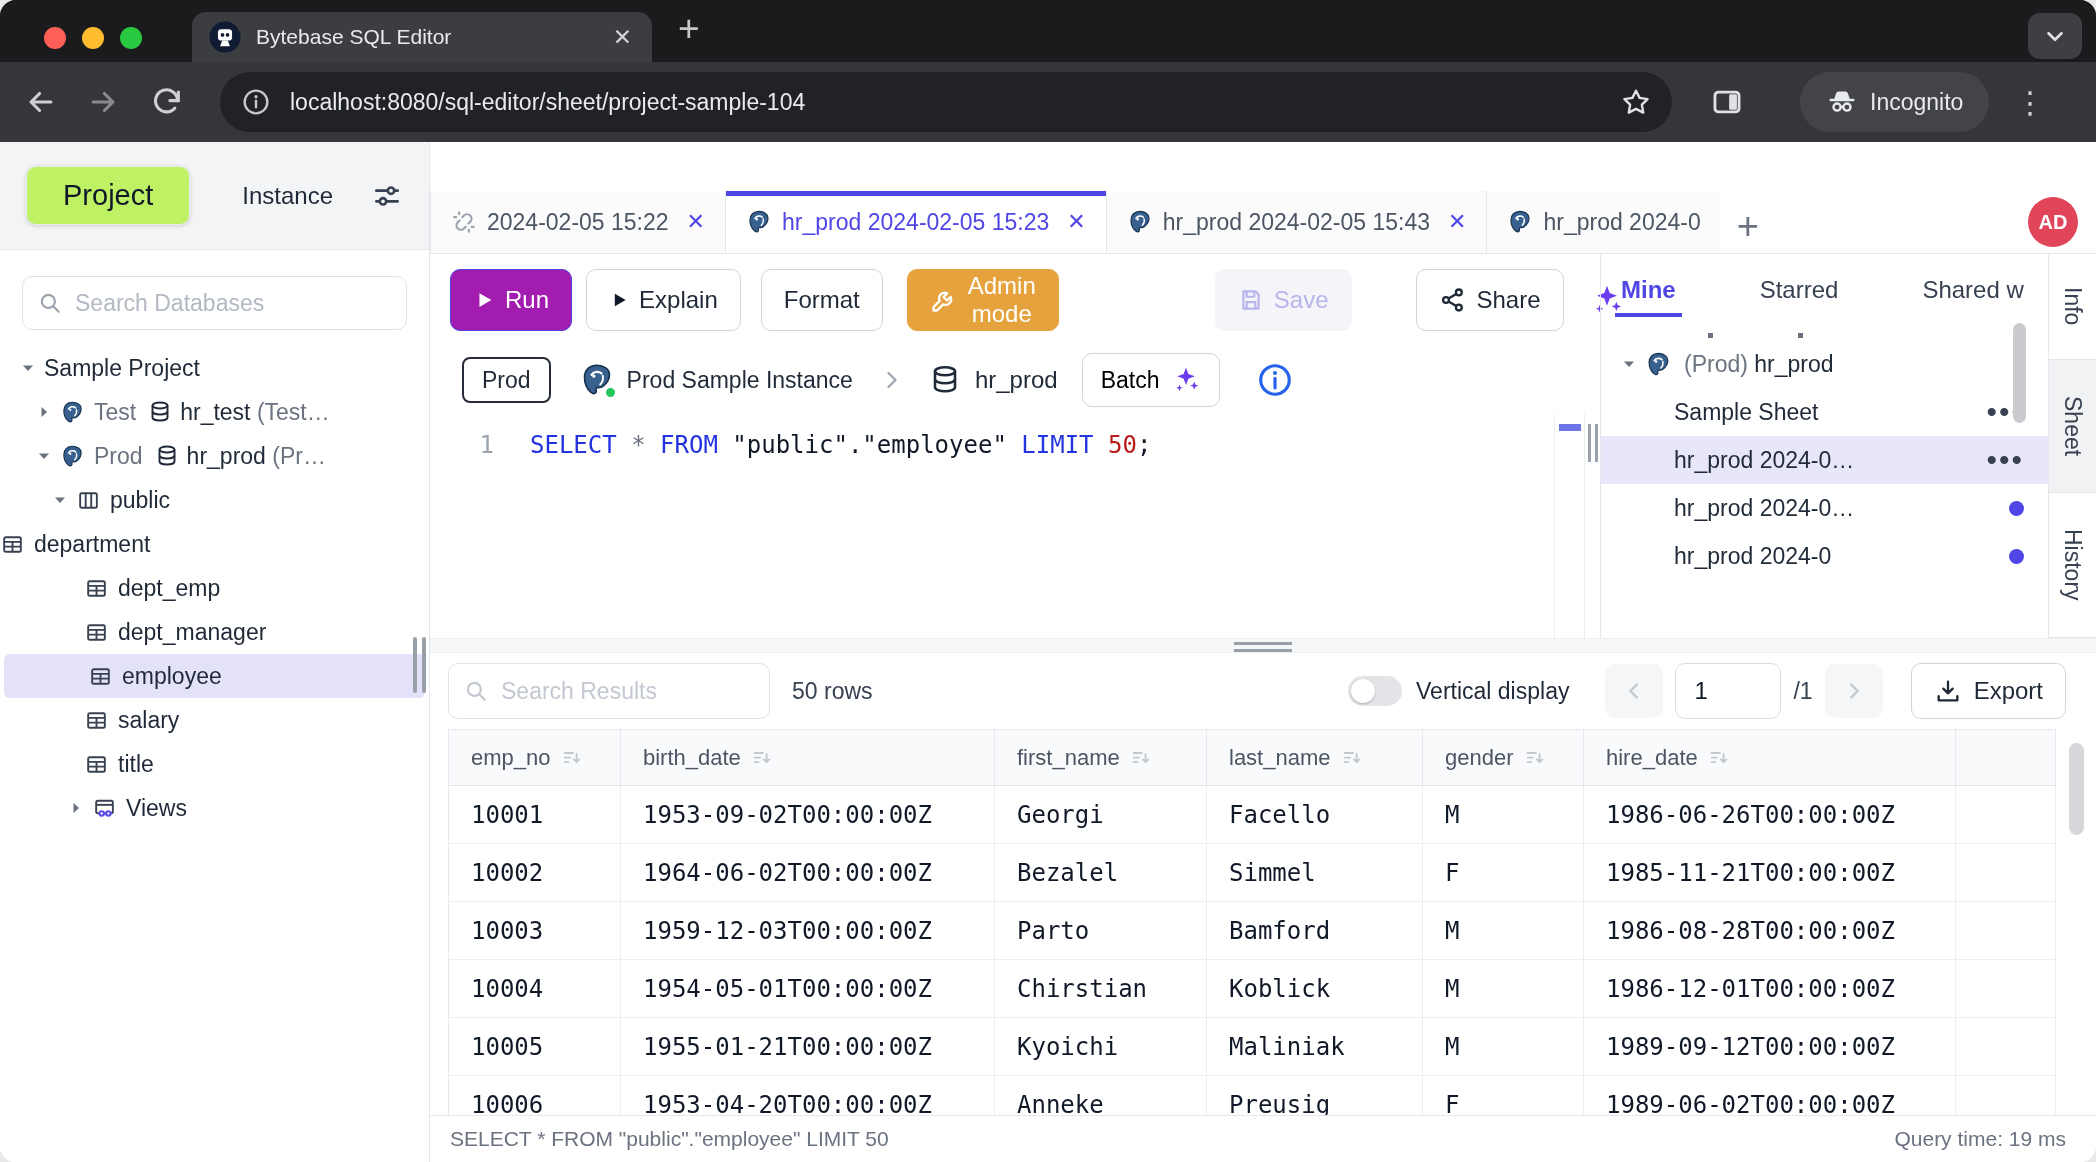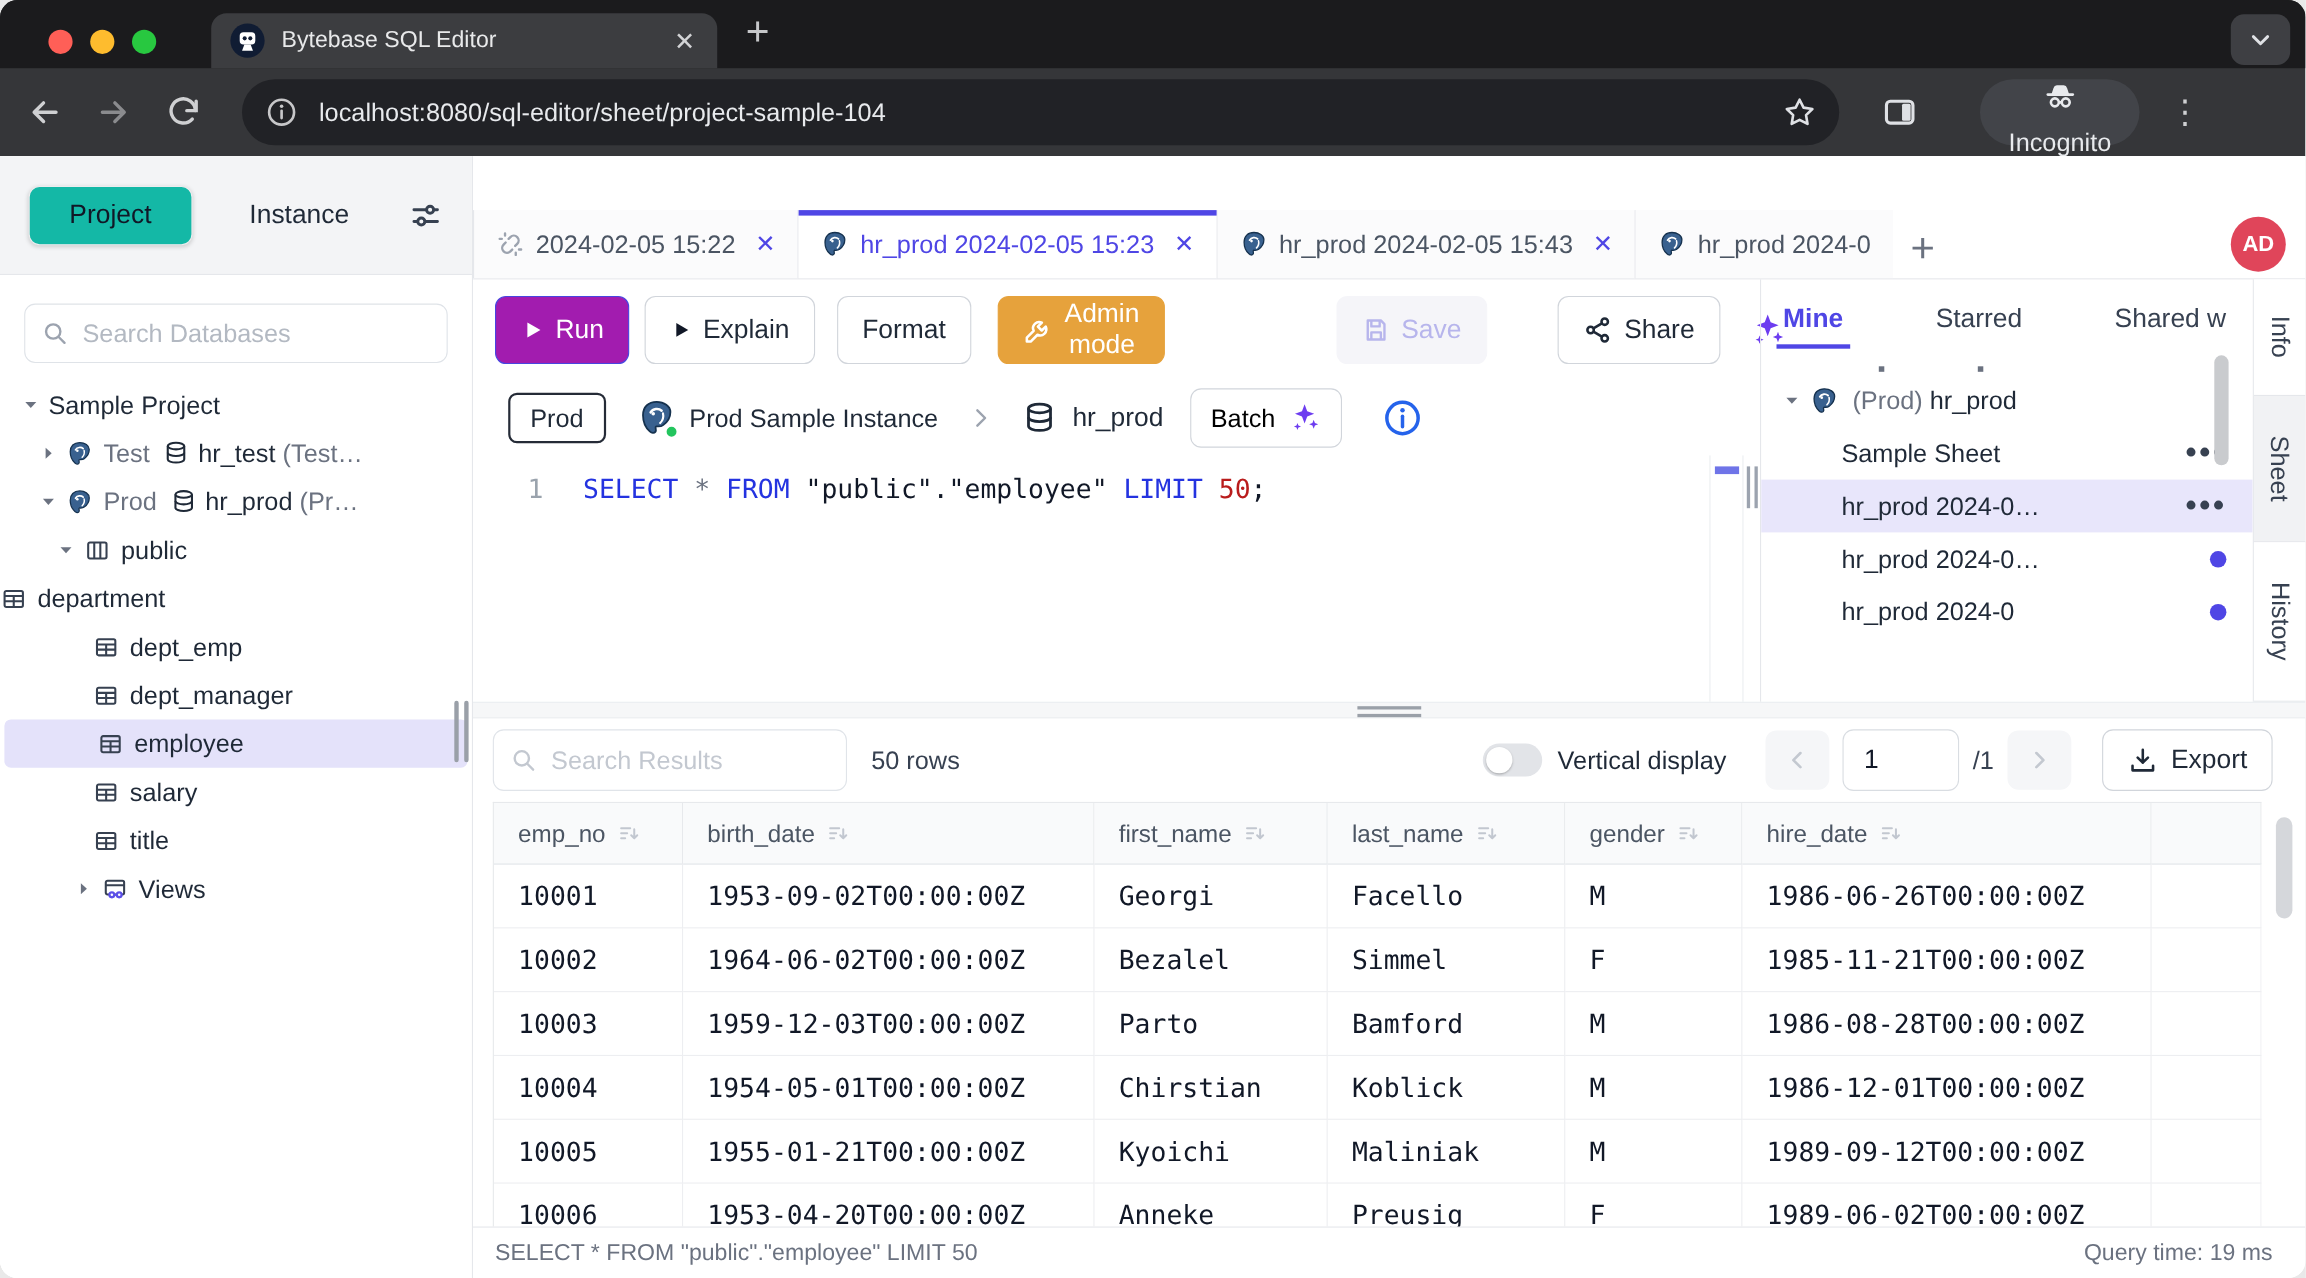--- a/index.html
+++ b/index.html
@@ -15,28 +15,28 @@
   .light{position:absolute;top:27px;width:22px;height:22px;border-radius:50%;}
   .chrome-tab{position:absolute;left:192px;top:12px;width:460px;height:50px;background:#3c3d40;border-radius:14px 14px 0 0;display:flex;align-items:center;padding:0 16px;}
   .chrome-tab .title{color:#e8e9ea;font-size:21px;margin-left:14px;flex:1;white-space:nowrap;overflow:hidden;}
   .tclose{color:#d3d4d6;font-size:23px;padding:0 4px;}
   .newtab{position:absolute;left:678px;top:8px;color:#c6c7c9;font-size:37px;font-weight:300;}
   .tabsearch{position:absolute;right:14px;top:13px;width:54px;height:46px;border-radius:12px;background:#3e3f43;display:flex;align-items:center;justify-content:center;}
   .btoolbar{position:absolute;top:62px;left:0;right:0;height:80px;display:flex;align-items:center;}
   .navic{width:34px;height:34px;margin-left:24px;}
   .omnibox{height:60px;flex:none;width:1452px;margin-left:36px;border-radius:30px;background:#212226;display:flex;align-items:center;padding:0 20px;}
   .omnibox .url{color:#e8eaed;font-size:23px;margin-left:18px;flex:1;white-space:nowrap;overflow:hidden;}
-  .incog{height:60px;border-radius:30px;background:#424449;display:flex;align-items:center;padding:0 26px;margin-left:56px;color:#e8eaed;font-size:23px;gap:12px;flex-direction:column;}
+  .incog{height:60px;border-radius:30px;background:#424449;display:flex;align-items:center;padding:0 26px;margin-left:56px;color:#e8eaed;font-size:23px;gap:12px;}
   .kebab{color:#cfd0d2;font-size:30px;margin-left:26px;letter-spacing:0;}
 
   
   .app{position:absolute;top:142px;left:0;right:0;bottom:0;display:flex;background:#fff;}
   .sidebar{width:430px;flex:none;border-right:1px solid #e5e7eb;position:relative;background:#fff;}
   .sb-header{height:108px;background:#f3f4f6;border-bottom:1px solid #e5e7eb;display:flex;align-items:center;padding:0 26px;}
-  .seg-active{background:#14b8a6;border-radius:10px;padding:12px 36px;font-size:24px;color:#111827;box-shadow:0 1px 4px rgba(0,0,0,.16);border:1px solid #ececee;}
+  .seg-active{background:#bef264;border-radius:10px;padding:12px 36px;font-size:29px;color:#111827;box-shadow:0 1px 4px rgba(0,0,0,.16);border:1px solid #ececee;}
   .seg-idle{font-size:24px;color:#1f2937;margin-left:46px;background:none;border:none;}
   .sb-search{margin:26px 22px 16px;height:54px;border:1px solid #dfe3e8;border-radius:10px;display:flex;align-items:center;padding:0 14px;color:#9ca3af;}
   .sb-search input{border:none;outline:none;font-size:23px;color:#374151;margin-left:10px;flex:1;background:none;}
   .sb-search input::placeholder{color:#b3b9c2;}
   .tree{font-size:23px;color:#1f2937;}
   .trow{height:44px;display:flex;align-items:center;white-space:nowrap;overflow:hidden;}
   .trow.sel{background:#e4e2fa;border-radius:6px;margin:0 4px;}
   .caret{width:16px;height:16px;margin-right:8px;flex:none;}
   .tic{width:25px;height:25px;margin-right:9px;}
   .dim{color:#6b7280;}

